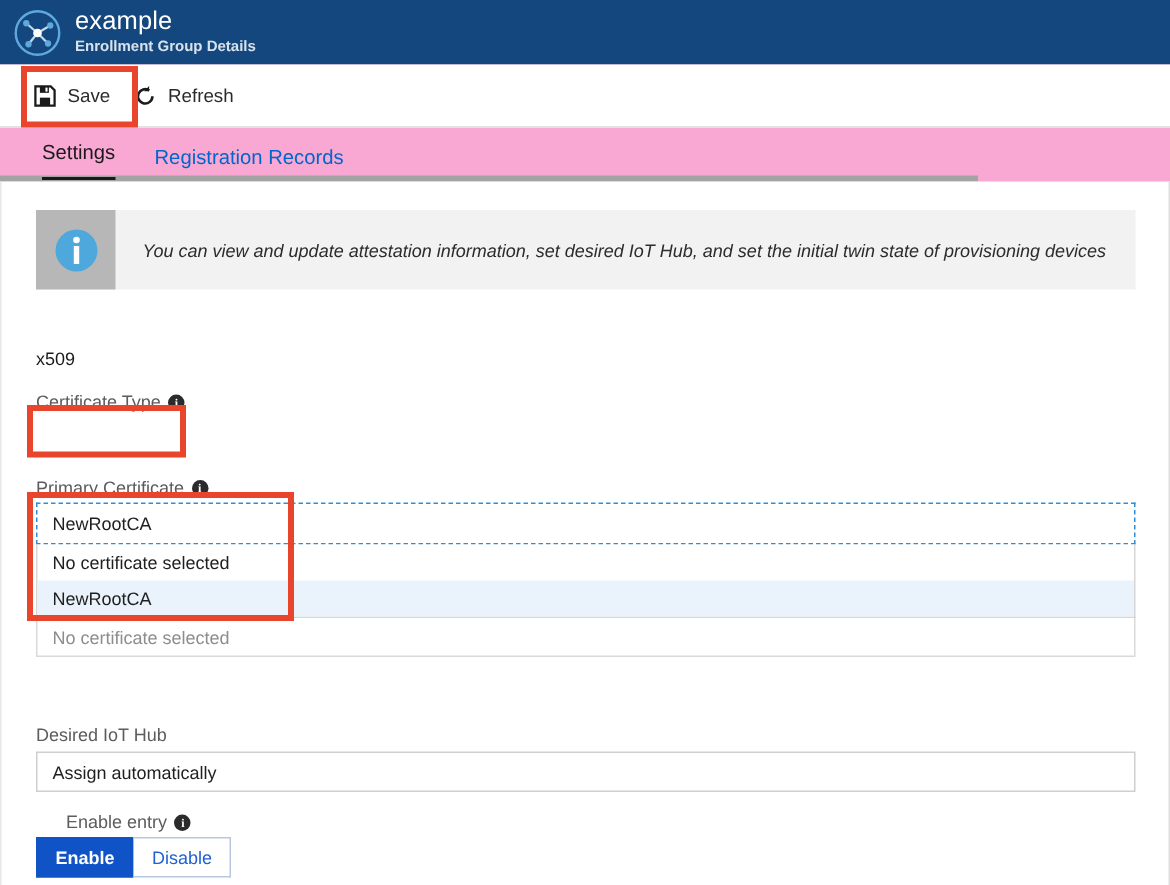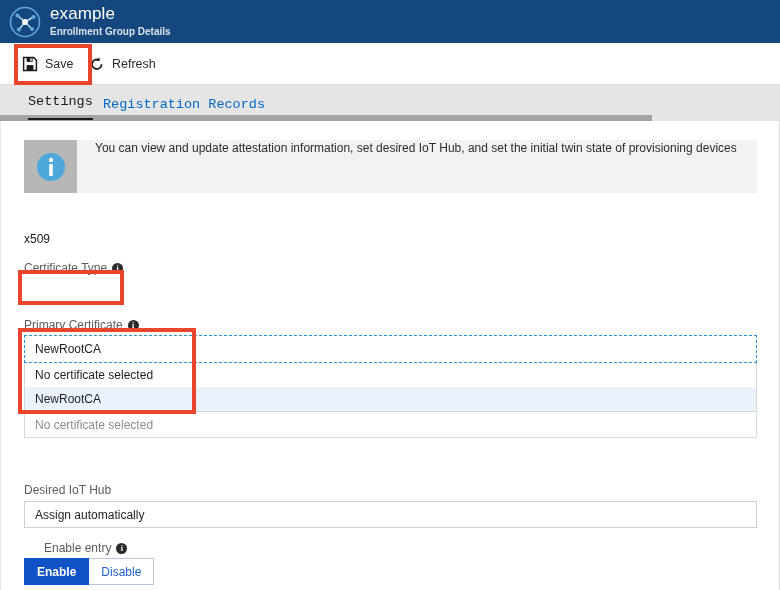--- a/index.html
+++ b/index.html
@@ -9,21 +9,21 @@
   }
   body {
     font-family: "Liberation Sans", sans-serif;
     -webkit-font-smoothing: antialiased;
   }
   #app {
     position: relative;
     width: 780px;
     height: 590px;
     overflow: hidden;
-    background: #e5e5e5;
+    background: #f9a8d4;
     box-sizing: border-box;
   }
 
   
   .titlebar {
     position: absolute;
     left: 0; top: 0;
     width: 780px; height: 43px;
     background: #14477d;
     box-sizing: border-box;
@@ -81,23 +81,22 @@
     color: #2b2b2b;
     line-height: 16px;
   }
   .cmd-icon { width: 16px; height: 16px; display: block; }
 
   
   .tabbar {
     position: absolute;
     left: 0; top: 85px;
     width: 652px; height: 36px;
-    border-bottom: 6px solid #a3a3a3;
-    box-sizing: border-box;
-    font-family: Liberation Mono, monospace;
+    border-bottom: 4px solid #a3a3a3;
+    box-sizing: border-box;
   }
   .tab {
     position: absolute;
     top: 4px;
     height: 31px;
     font-size: 13.5px;
     line-height: 26px;
     cursor: pointer;
     box-sizing: border-box;
     background: none;
@@ -128,22 +127,23 @@
     background: #ffffff;
   }
 
   
   .banner {
     position: absolute;
     left: 23px; top: 19px;
     width: 733px; height: 53px;
     background: #f2f2f2;
     display: flex;
-    align-items: flex-start;
-    box-sizing: border-box;
+    align-items: center;
+    box-sizing: border-box;
+    font-style: italic;
   }
   .banner-iconbox {
     width: 53px; height: 53px;
     background: #b7b7b7;
     display: flex;
     align-items: center;
     justify-content: center;
     flex: none;
   }
   .banner-icon { width: 32px; height: 32px; display:block; }

